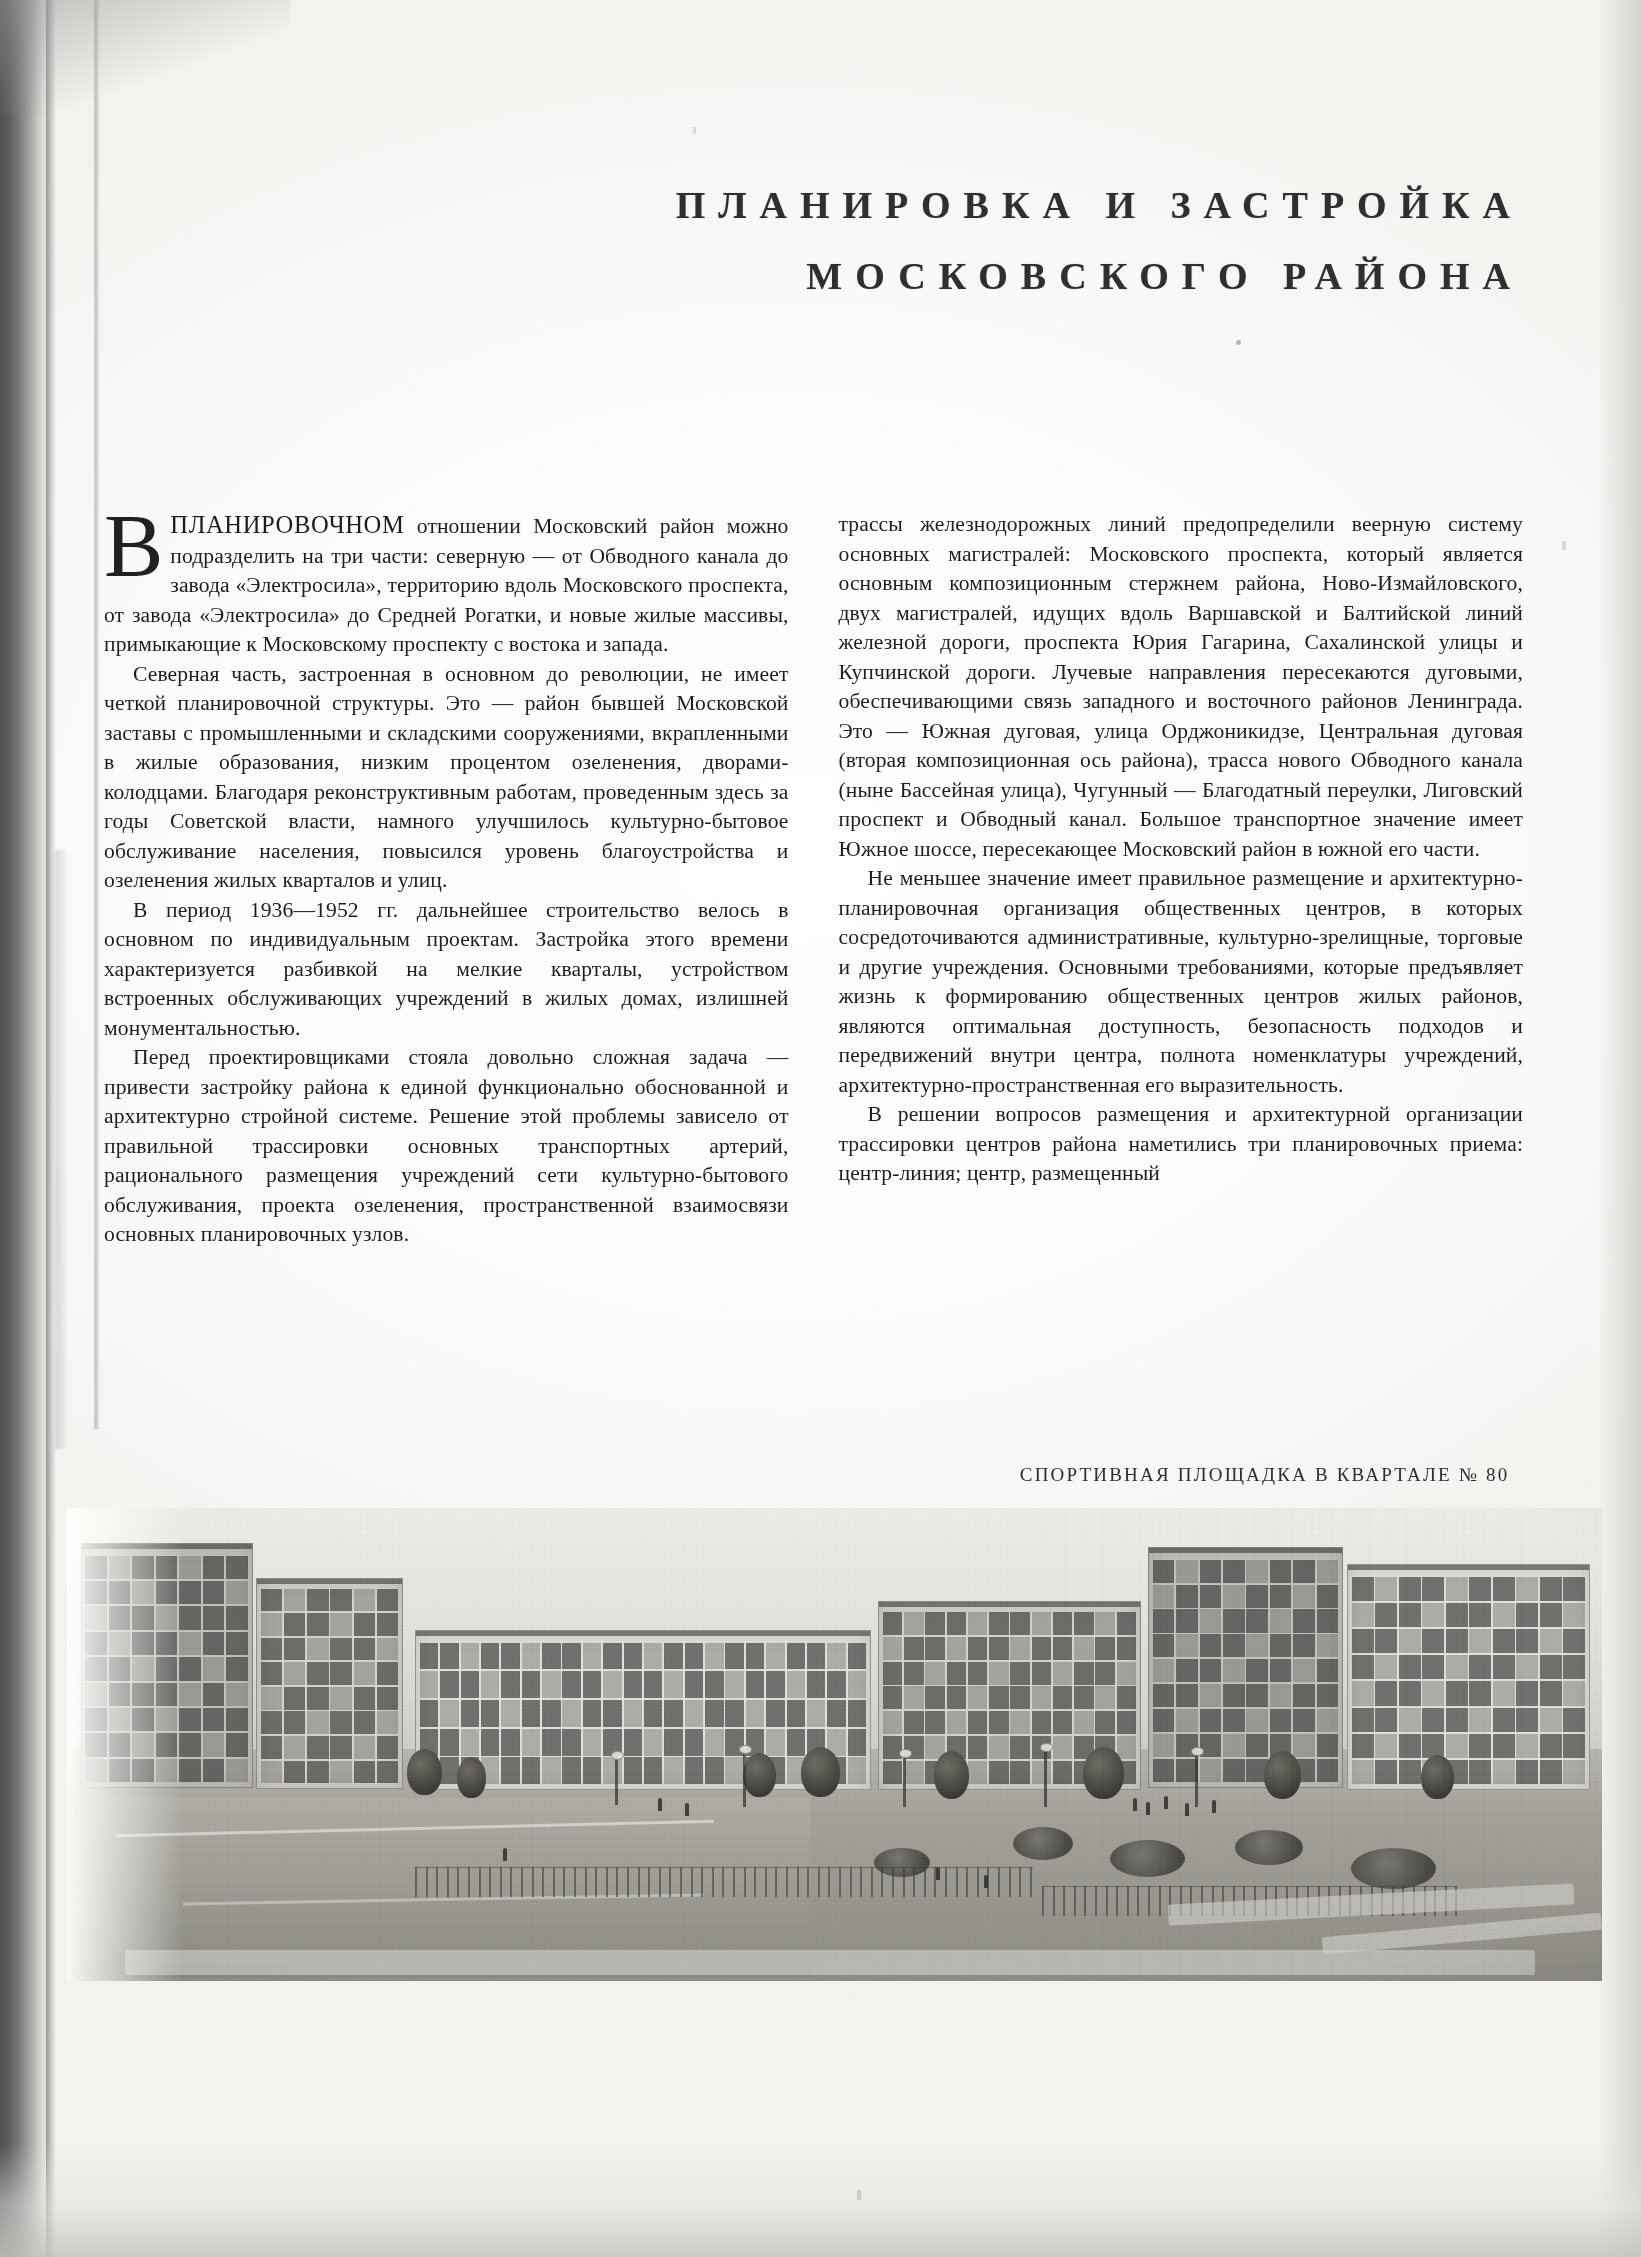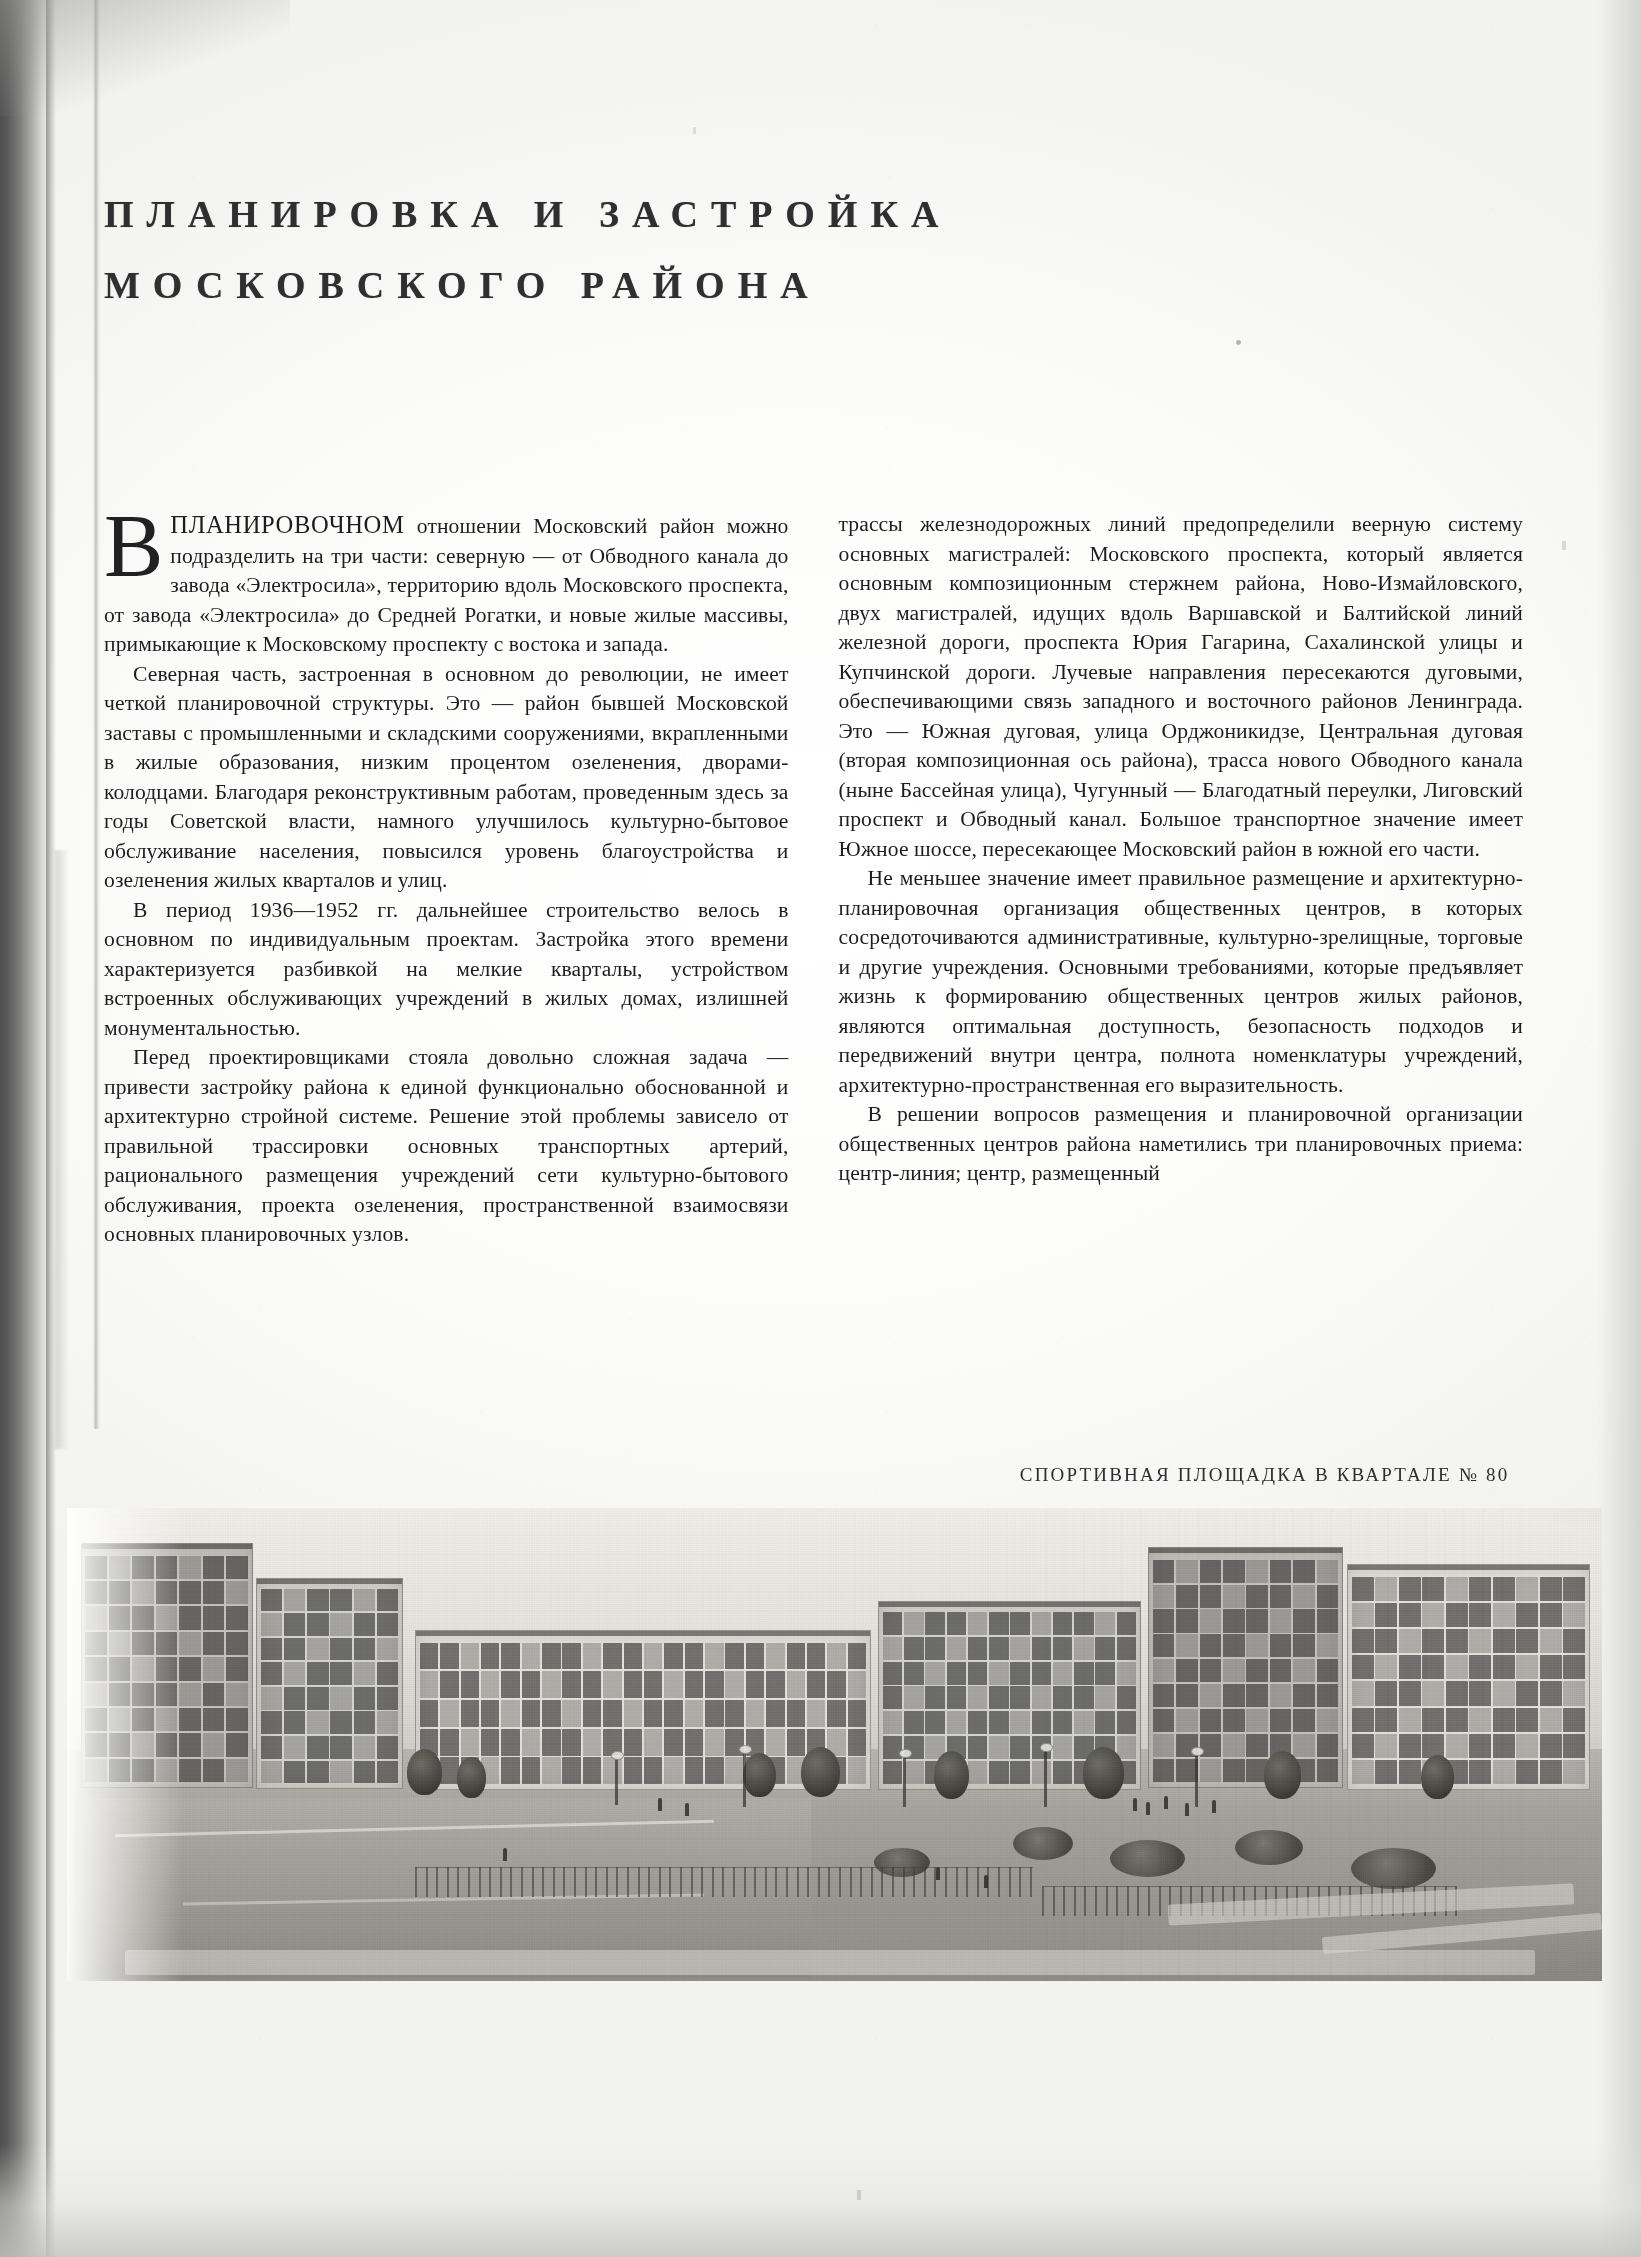--- a/index.html
+++ b/index.html
@@ -100,22 +100,23 @@
     left: 104px;
     top: 0;
     width: 1419px;
     height: 2257px;
   }
 
   
   .title-block {
     position: absolute;
     left: 0;
-    top: 179px;
+    top: 170px;
     width: 1419px;
+    text-align: right;
     padding-right: 7.7px;
   }
   .title-line {
     font-family: "Liberation Serif", "DejaVu Serif", serif;
     font-weight: bold;
     font-size: 38px;
     line-height: 71px;
     letter-spacing: 13px;
     color: #2f2f31;
     white-space: nowrap;
@@ -369,21 +370,21 @@
       <div class="col">
         <p class="dropcap-para"><span class="dropcap">В</span><span class="smallcaps-lead">ПЛАНИРОВОЧНОМ</span><span> отношении Московский район можно подразделить на три части: северную — от Обводного канала до завода «Электросила», территорию вдоль Московского проспекта, от завода «Электросила» до Средней Рогатки, и новые жилые массивы, примыкающие к Московскому проспекту с востока и запада.</span></p>
         <p>Северная часть, застроенная в основном до революции, не имеет четкой планировочной структуры. Это — район бывшей Московской заставы с промышленными и складскими сооружениями, вкрапленными в жилые образования, низким процентом озеленения, дворами-колодцами. Благодаря реконструктивным работам, проведенным здесь за годы Советской власти, намного улучшилось культурно-бытовое обслуживание населения, повысился уровень благоустройства и озеленения жилых кварталов и улиц.</p>
         <p>В период 1936—1952 гг. дальнейшее строительство велось в основном по индивидуальным проектам. Застройка этого времени характеризуется разбивкой на мелкие кварталы, устройством встроенных обслуживающих учреждений в жилых домах, излишней монументальностью.</p>
         <p>Перед проектировщиками стояла довольно сложная задача — привести застройку района к единой функционально обоснованной и архитектурно стройной системе. Решение этой проблемы зависело от правильной трассировки основных транспортных артерий, рационального размещения учреждений сети культурно-бытового обслуживания, проекта озеленения, пространственной взаимосвязи основных планировочных узлов.</p>
       </div>
 
       <div class="col">
         <p>трассы железнодорожных линий предопределили веерную систему основных магистралей: Московского проспекта, который является основным композиционным стержнем района, Ново-Измайловского, двух магистралей, идущих вдоль Варшавской и Балтийской линий железной дороги, проспекта Юрия Гагарина, Сахалинской улицы и Купчинской дороги. Лучевые направления пересекаются дуговыми, обеспечивающими связь западного и восточного районов Ленинграда. Это — Южная дуговая, улица Орджоникидзе, Центральная дуговая (вторая композиционная ось района), трасса нового Обводного канала (ныне Бассейная улица), Чугунный — Благодатный переулки, Лиговский проспект и Обводный канал. Большое транспортное значение имеет Южное шоссе, пересекающее Московский район в южной его части.</p>
         <p>Не меньшее значение имеет правильное размещение и архитектурно-планировочная организация общественных центров, в которых сосредоточиваются административные, культурно-зрелищные, торговые и другие учреждения. Основными требованиями, которые предъявляет жизнь к формированию общественных центров жилых районов, являются оптимальная доступность, безопасность подходов и передвижений внутри центра, полнота номенклатуры учреждений, архитектурно-пространственная его выразительность.</p>
-        <p>В решении вопросов размещения и планировочной организации общественных центров района наметились три планировочных приема: центр-линия; центр, размещенный</p>
+        <p>В решении вопросов размещения и архитектурной организации трассировки центров района наметились три планировочных приема: центр-линия; центр, размещенный</p>
       </div>
 
     </div>
 
     <div class="photo-caption">СПОРТИВНАЯ ПЛОЩАДКА В КВАРТАЛЕ № 80</div>
 
     <div class="photo">
       <div class="photo-inner">
 
         <div class="sky"></div>

